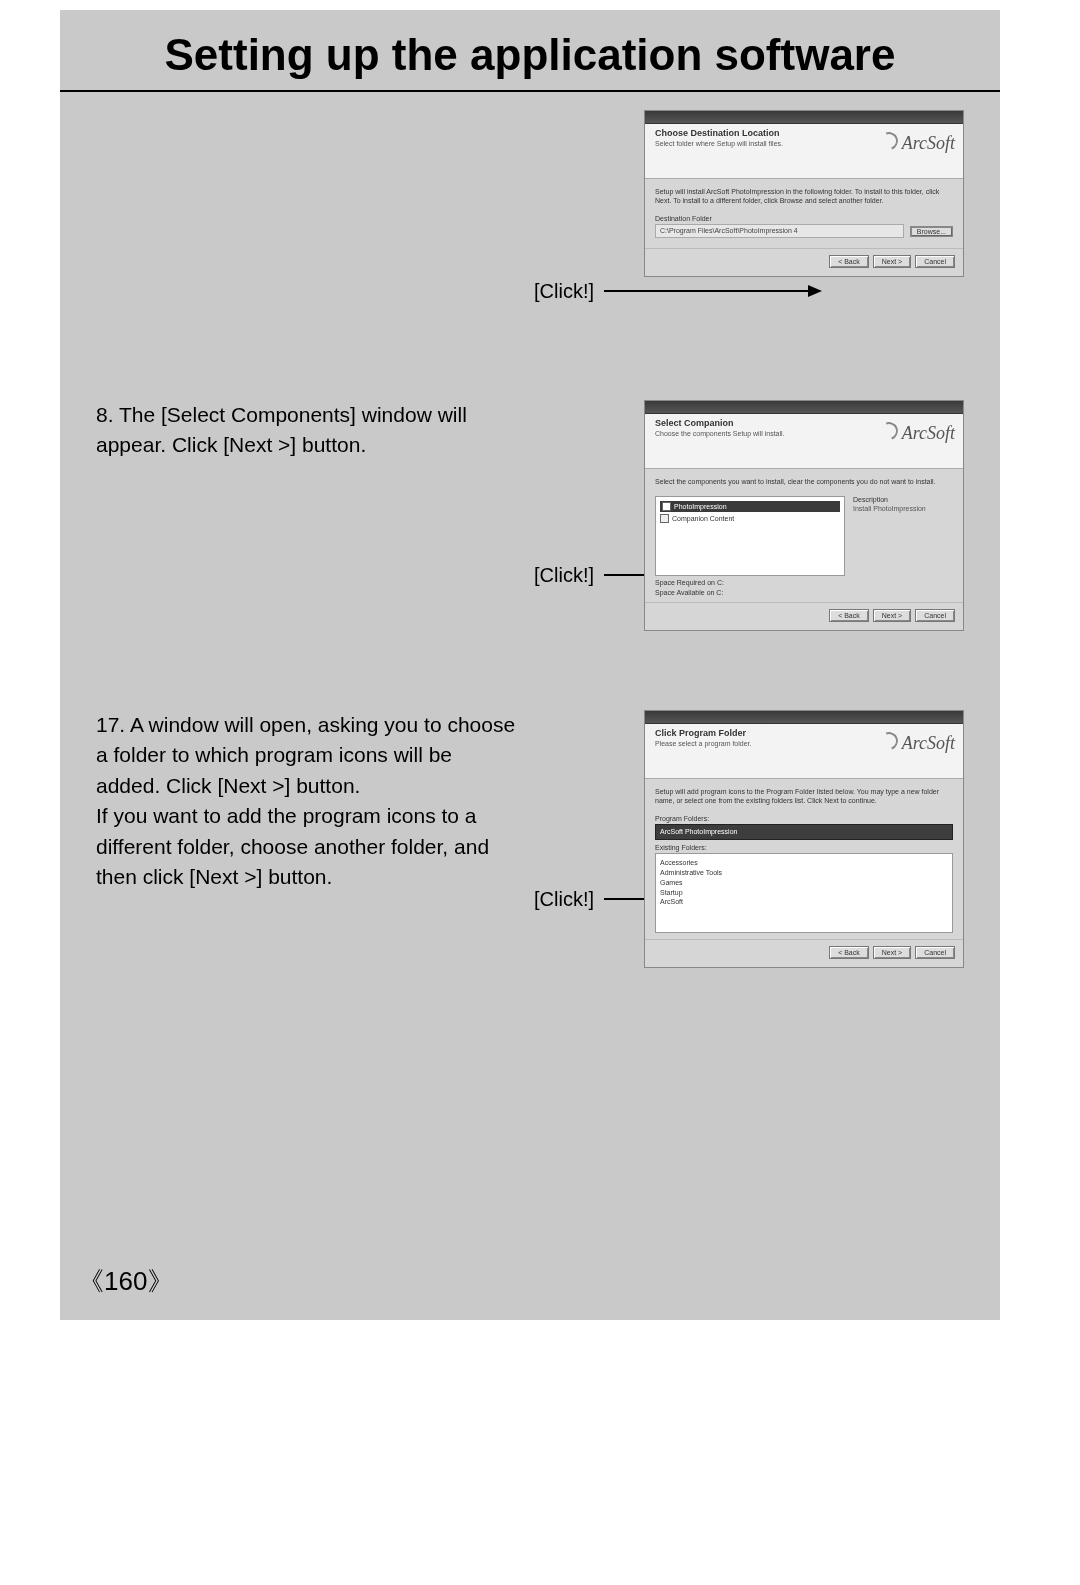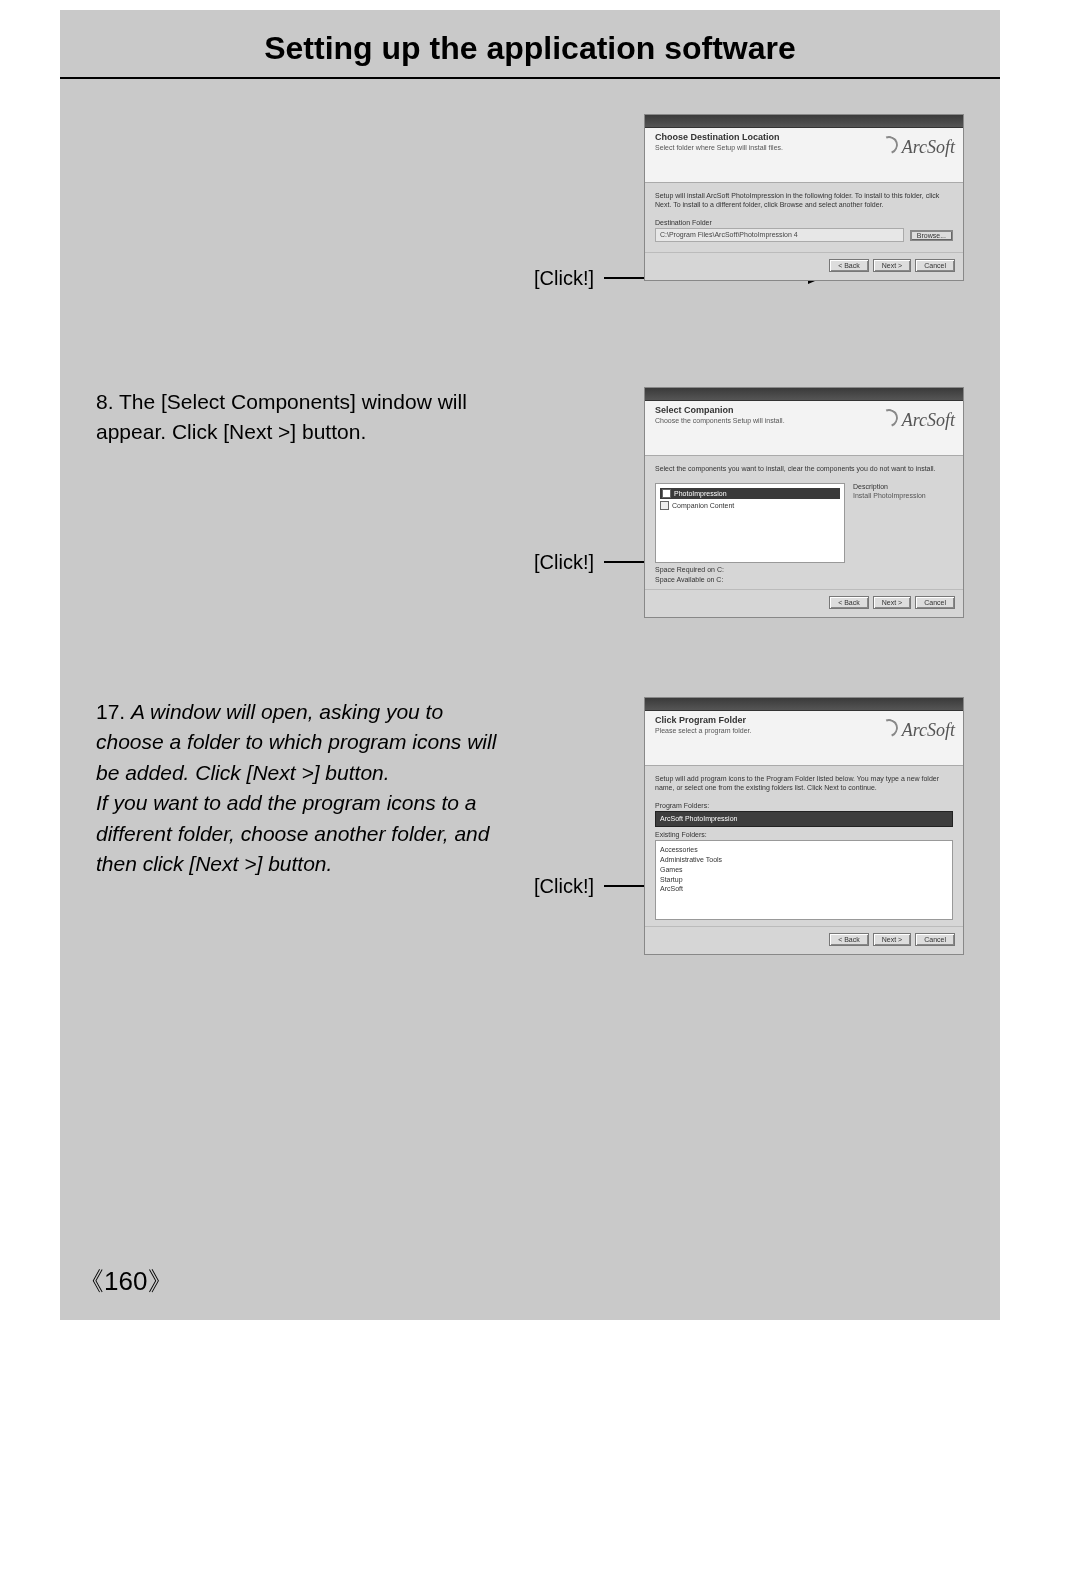--- a/index.html
+++ b/index.html
@@ -13,21 +13,21 @@
   }
   .inner{
     position:absolute;
     left:60px; top:10px;
     width:940px; height:1310px;
     background:#c9c9c9;
     padding-top:14px;
     box-sizing:border-box;
   }
   .title{
-    font-size:32px;
+    font-size:44px;
     font-weight:bold;
     text-align:center;
     margin:6px 0 10px 0;
   }
   .rule{
     height:2px;
     background:#000;
     margin:0 0 18px 0;
   }
   .row{
@@ -166,21 +166,21 @@
 
 <div class="page">
   <div class="inner">
     <div class="title">Setting up the application software</div>
     <div class="rule"></div>
 
     <div class="row" style="height:220px;">
       <div class="click-label" style="top:170px;">[Click!]</div>
       <div class="arrow-line" style="left:508px;top:180px;width:216px;"></div>
 
-      <div class="shot" style="top:17px;">
+      <div class="shot" style="top:0;">
         <div class="titlebar"></div>
         <div class="header">
           <div class="htext">
             <div class="hline1">Choose Destination Location</div>
             <div class="hline2">Select folder where Setup will install files.</div>
           </div>
           <div class="logo">ArcSoft</div>
         </div>
         <div class="body">
           <div class="para">Setup will install ArcSoft PhotoImpression in the following folder.
@@ -243,21 +243,21 @@
           <div class="btn">&lt; Back</div>
           <div class="btn">Next &gt;</div>
           <div class="btn">Cancel</div>
         </div>
       </div>
     </div>
 
     <div class="row" style="height:260px;margin-top:60px;">
       <div class="step-text">
         <span class="num">17.</span>
-        <span style="white-space:pre-line;font-style:italic;">A window will open, asking you to choose a folder to which program icons will be added. Click [Next &gt;] button.
+        <span style="white-space:pre-line;">A window will open, asking you to choose a folder to which program icons will be added. Click [Next &gt;] button.
 If you want to add the program icons to a different folder, choose another folder, and then click [Next &gt;] button.</span>
       </div>
       <div class="click-label" style="top:178px;">[Click!]</div>
       <div class="arrow-line" style="left:508px;top:188px;width:216px;"></div>
 
       <div class="shot" style="top:0;">
         <div class="titlebar"></div>
         <div class="header">
           <div class="htext">
             <div class="hline1">Click Program Folder</div>

